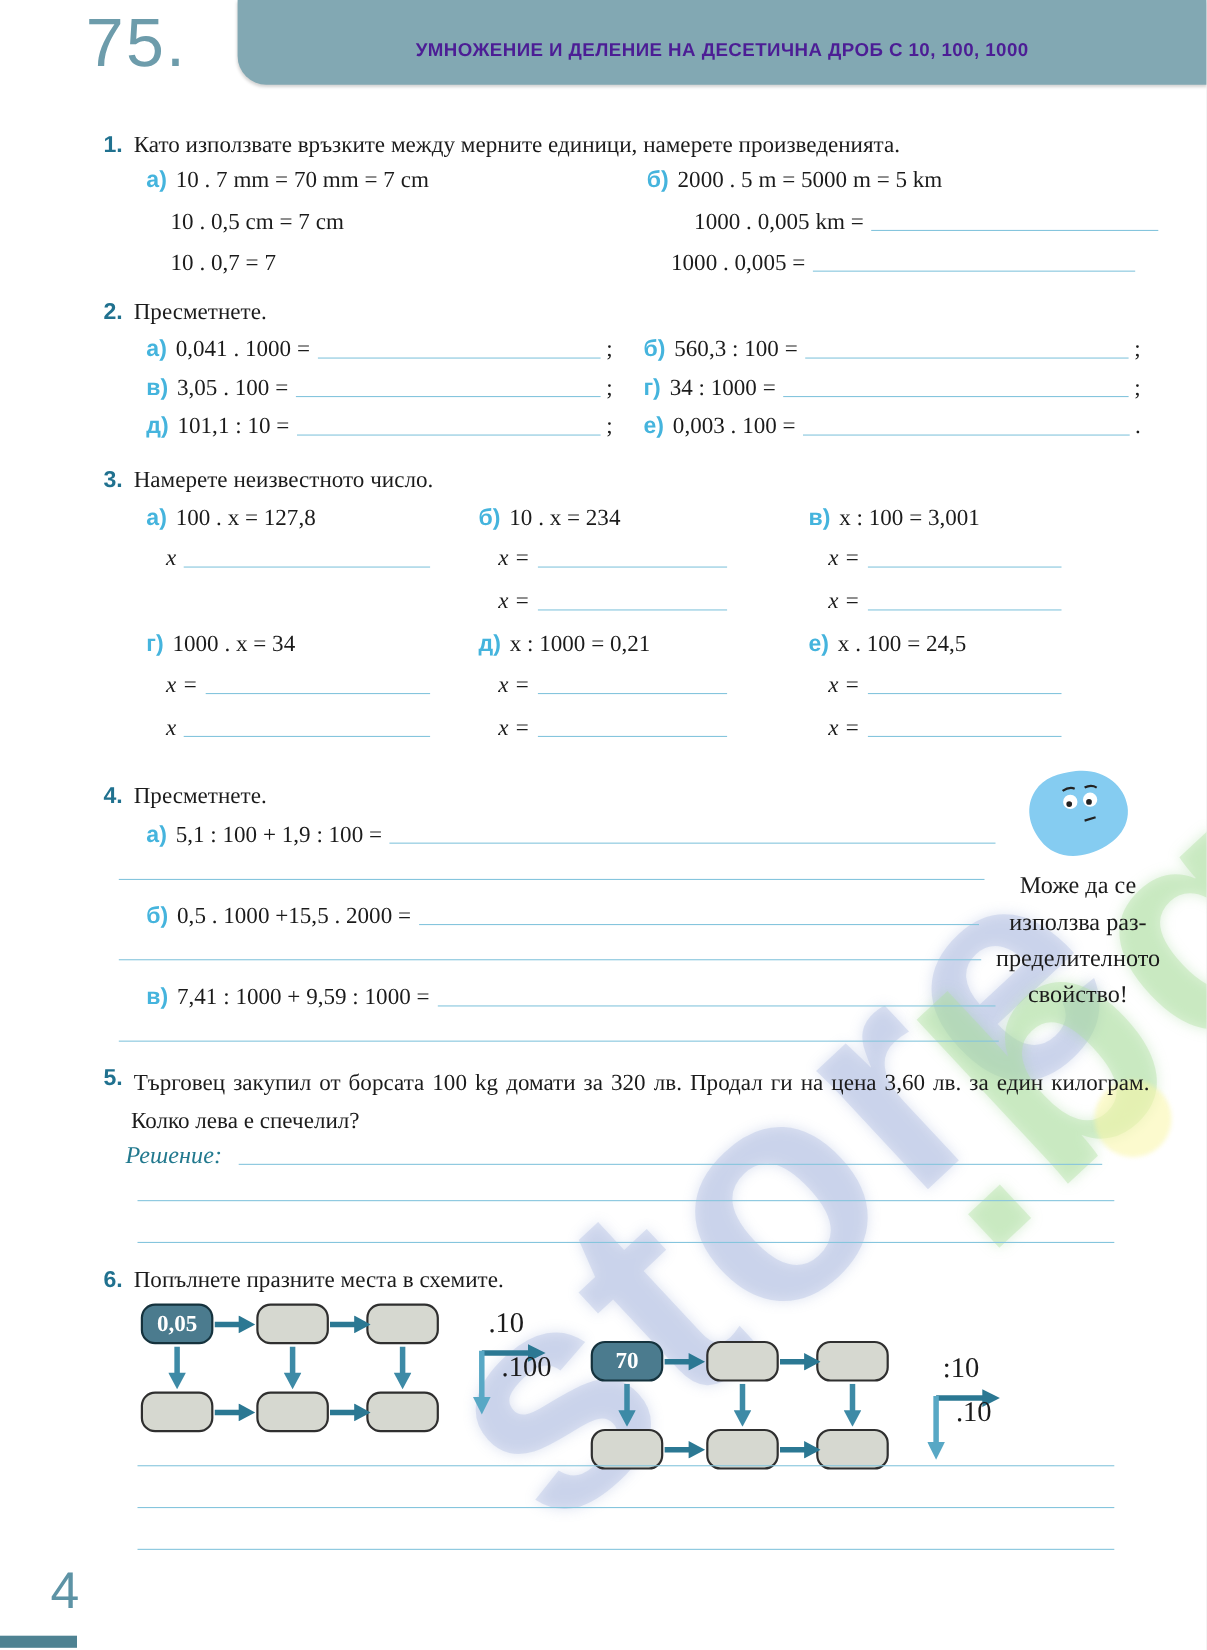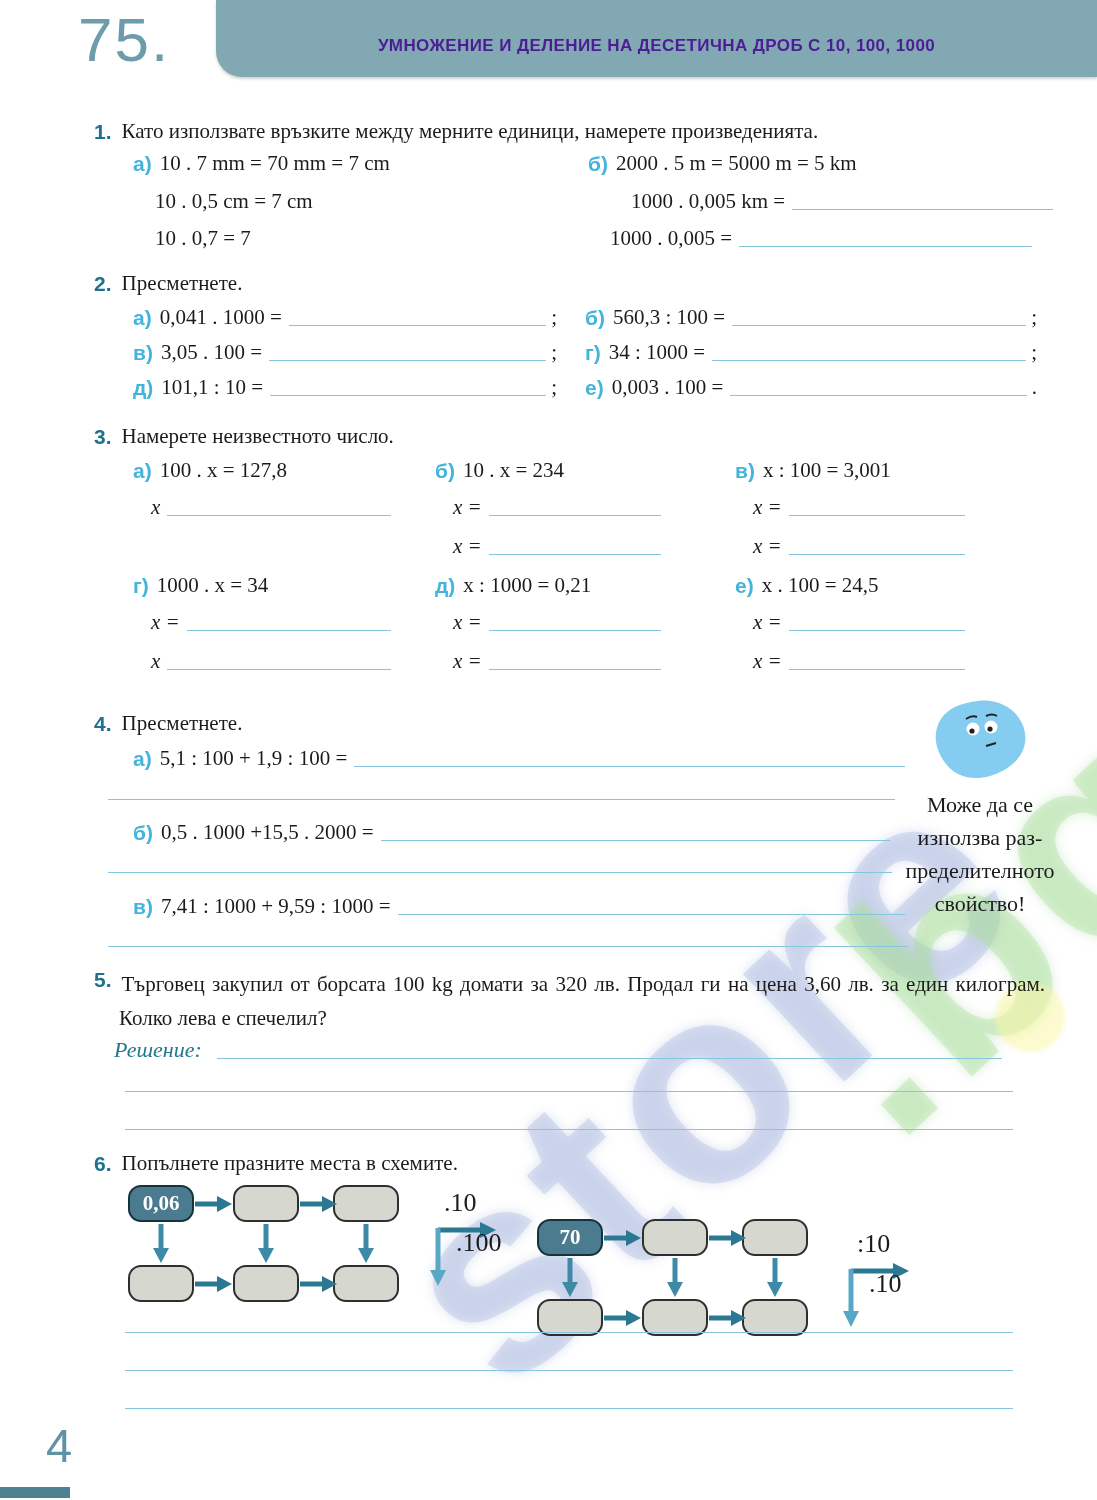--- a/index.html
+++ b/index.html
@@ -278,21 +278,21 @@
   </div>
   <div class="hline" style="left:125px;top:1091px;width:888px;"></div>
   <div class="hline" style="left:125px;top:1129px;width:888px;"></div>
 
   <div class="abs row" style="left:94px;top:1151px;">
     <span class="tnum">6.</span>
     <span>Попълнете празните места в схемите.</span>
   </div>
 
   <div class="scheme" style="left:128px;top:1185px;">
-    <div class="sbox dark" style="left:0;top:0;">0,06</div>
+    <div class="sbox dark" style="left:0;top:0;">0,05</div>
     <div class="sbox" style="left:105px;top:0;"></div>
     <div class="sbox" style="left:205px;top:0;"></div>
     <div class="sbox" style="left:0;top:80px;"></div>
     <div class="sbox" style="left:105px;top:80px;"></div>
     <div class="sbox" style="left:205px;top:80px;"></div>
     <svg class="abs" style="left:67px;top:11px;" width="37" height="16">
         <path d="M0 8 H24" stroke="#2b7893" stroke-width="5"></path>
         <polygon points="22,0 37,8 22,16" fill="#2b7893"></polygon>
       </svg>
     <svg class="abs" style="left:172px;top:11px;" width="37" height="16">

